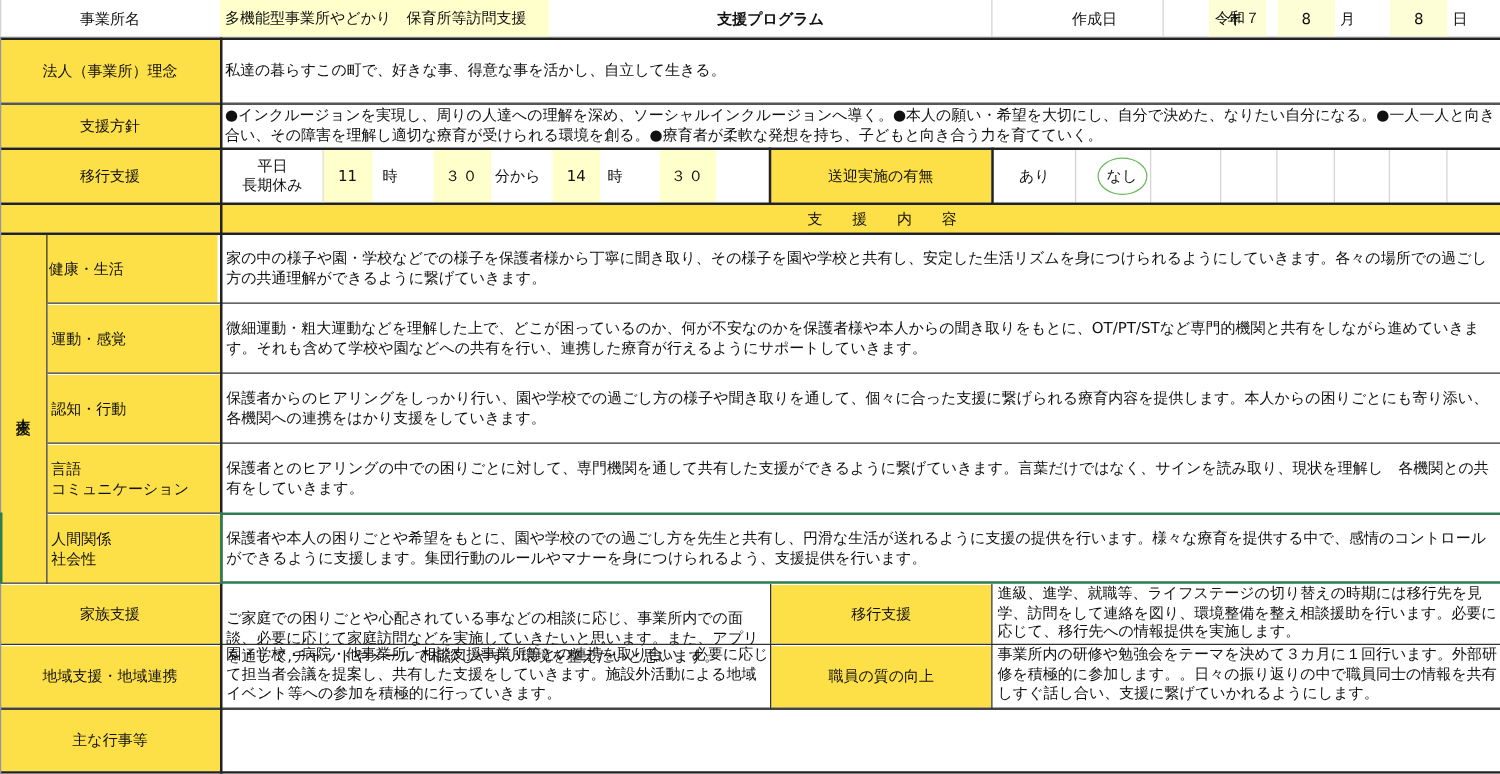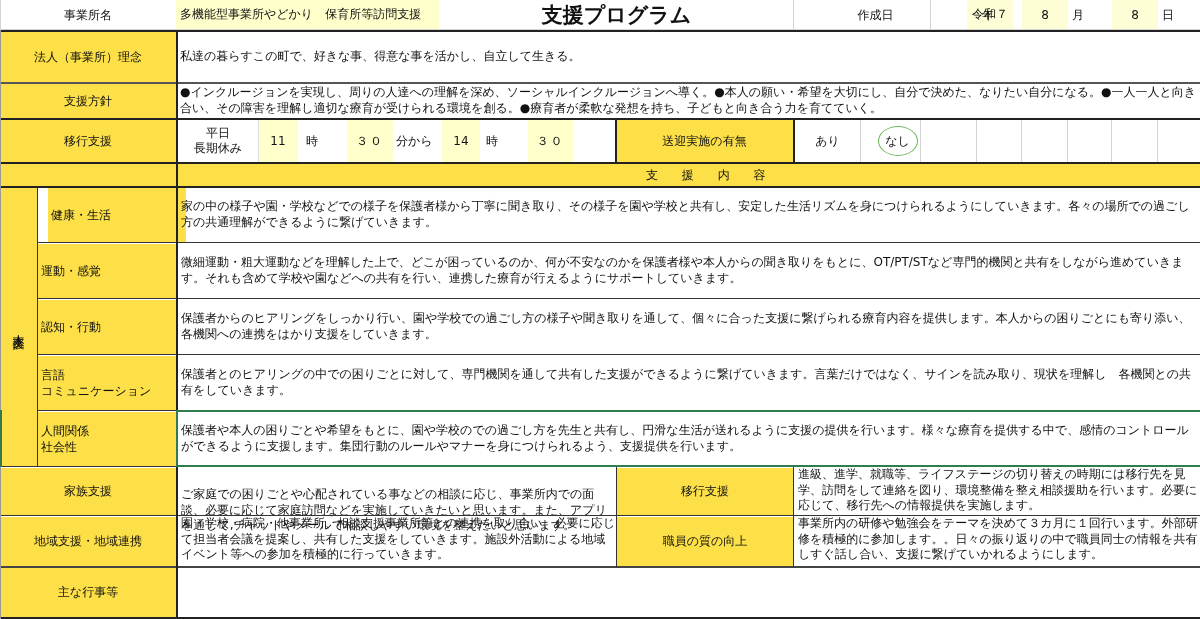--- a/index.html
+++ b/index.html
@@ -12,21 +12,21 @@
   .lyellow { background: #fefed6; }
   .txt { white-space: normal; line-height: 16px; padding-left: 3px; align-items: flex-start; padding-top: 4px; }
   .hline { position: absolute; height: 2px; background: #222; }
   .vline { position: absolute; width: 2px; background: #222; }
   .thin-h { position: absolute; height: 1px; background: #333; }
   .thin-v { position: absolute; width: 1px; background: #333; }
   .grid-v { position: absolute; width: 1px; background: #d4d4d4; }
   .grid-h { position: absolute; height: 1px; background: #d4d4d4; }
   .green-h { position: absolute; height: 2px; background: #2e7d4f; }
   .green-v { position: absolute; width: 2px; background: #2e7d4f; }
-  .title { font-weight: bold; font-size: 21px; font-family: Liberation Mono, monospace; }
+  .title { font-weight: bold; font-size: 12px; font-family: Liberation Mono, monospace; }
   .circle { border: 1.5px solid #6bb85a; border-radius: 50%; width: 40px; height: 30px; display: flex; align-items: center; justify-content: center; }
   .vert { writing-mode: vertical-rl; text-orientation: upright; letter-spacing: 1px; line-height: 16px; }
   .spaced { letter-spacing: 10px; }
 </style>
 </head>
 <body>
 
 <div class="grid-h" style="left:0;top:29px;width:1200px;"></div>
 <div class="grid-v" style="left:0;top:0;height:30px;"></div>
 <div class="grid-v" style="left:176px;top:0;height:30px;"></div>
@@ -78,21 +78,21 @@
 <div class="grid-v" style="left:1111px;top:120px;height:42px;"></div>
 <div class="grid-v" style="left:1157px;top:120px;height:42px;"></div>
 
 <div class="cell blue" style="left:0;top:164px;width:1200px;height:22px;"></div>
 <div class="cell blue spaced" style="left:646px;top:164px;width:200px;height:22px;">支 援 内 容</div>
 
 <div class="cell center blue" style="left:0;top:188px;width:37px;height:278px;">
   <span class="vert">本人支援</span>
 </div>
 
-<div class="cell blue" style="left:48px;top:188px;width:138px;height:54px;padding-left:3px;font-family:Liberation Serif, serif;">健康・生活</div>
+<div class="cell blue" style="left:36px;top:188px;width:138px;height:54px;padding-left:3px;font-family:Liberation Serif, serif;">健康・生活</div>
 <div class="cell txt" style="left:178px;top:188px;width:1022px;height:54px;padding-top:10px;">家の中の様子や園・学校などでの様子を保護者様から丁寧に聞き取り、その様子を園や学校と共有し、安定した生活リズムを身につけられるようにしていきます。各々の場所での過ごし方の共通理解ができるように繋げていきます。</div>
 
 <div class="cell blue" style="left:38px;top:244px;width:138px;height:54px;padding-left:3px;">運動・感覚</div>
 <div class="cell txt" style="left:178px;top:244px;width:1022px;height:54px;padding-top:10px;">微細運動・粗大運動などを理解した上で、どこが困っているのか、何が不安なのかを保護者様や本人からの聞き取りをもとに、OT/PT/STなど専門的機関と共有をしながら進めていきます。それも含めて学校や園などへの共有を行い、連携した療育が行えるようにサポートしていきます。</div>
 
 <div class="cell blue" style="left:38px;top:300px;width:138px;height:54px;padding-left:3px;">認知・行動</div>
 <div class="cell txt" style="left:178px;top:300px;width:1022px;height:54px;padding-top:10px;">保護者からのヒアリングをしっかり行い、園や学校での過ごし方の様子や聞き取りを通して、個々に合った支援に繋げられる療育内容を提供します。本人からの困りごとにも寄り添い、各機関への連携をはかり支援をしていきます。</div>
 
 <div class="cell blue" style="left:38px;top:356px;width:138px;height:54px;padding-left:3px;flex-direction:column;align-items:flex-start;justify-content:center;line-height:16px;">
   <span>言語</span>

